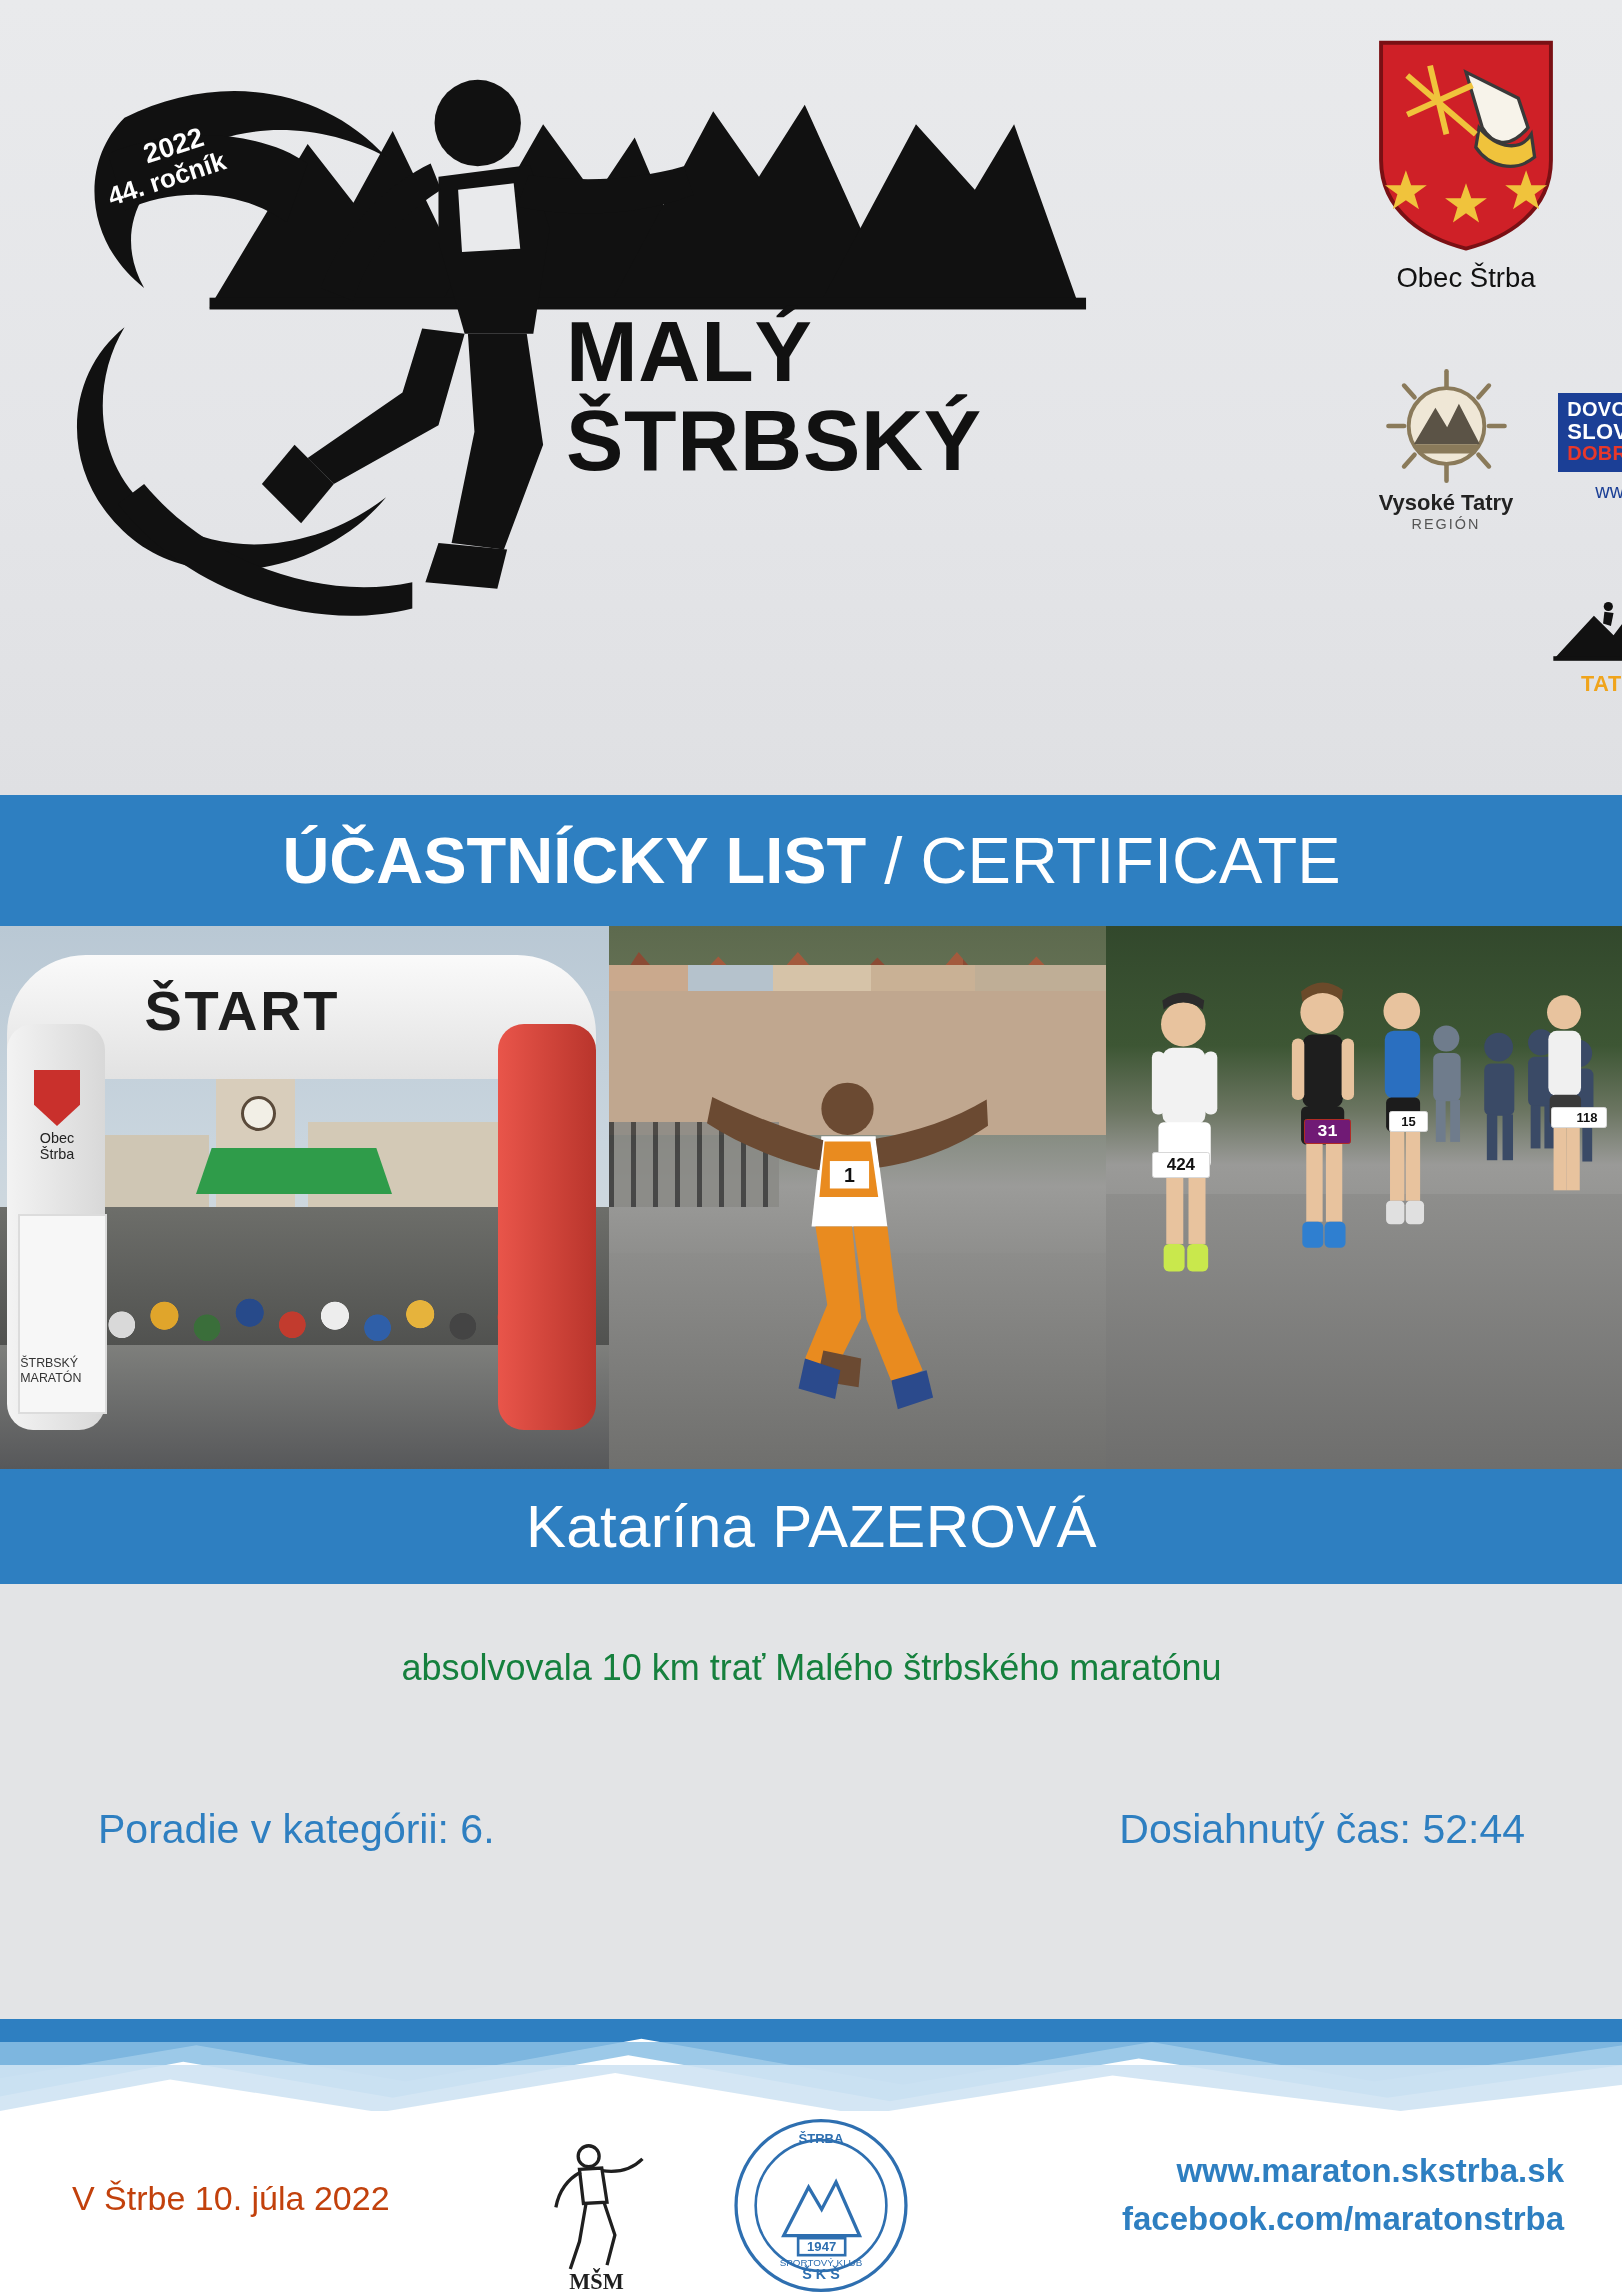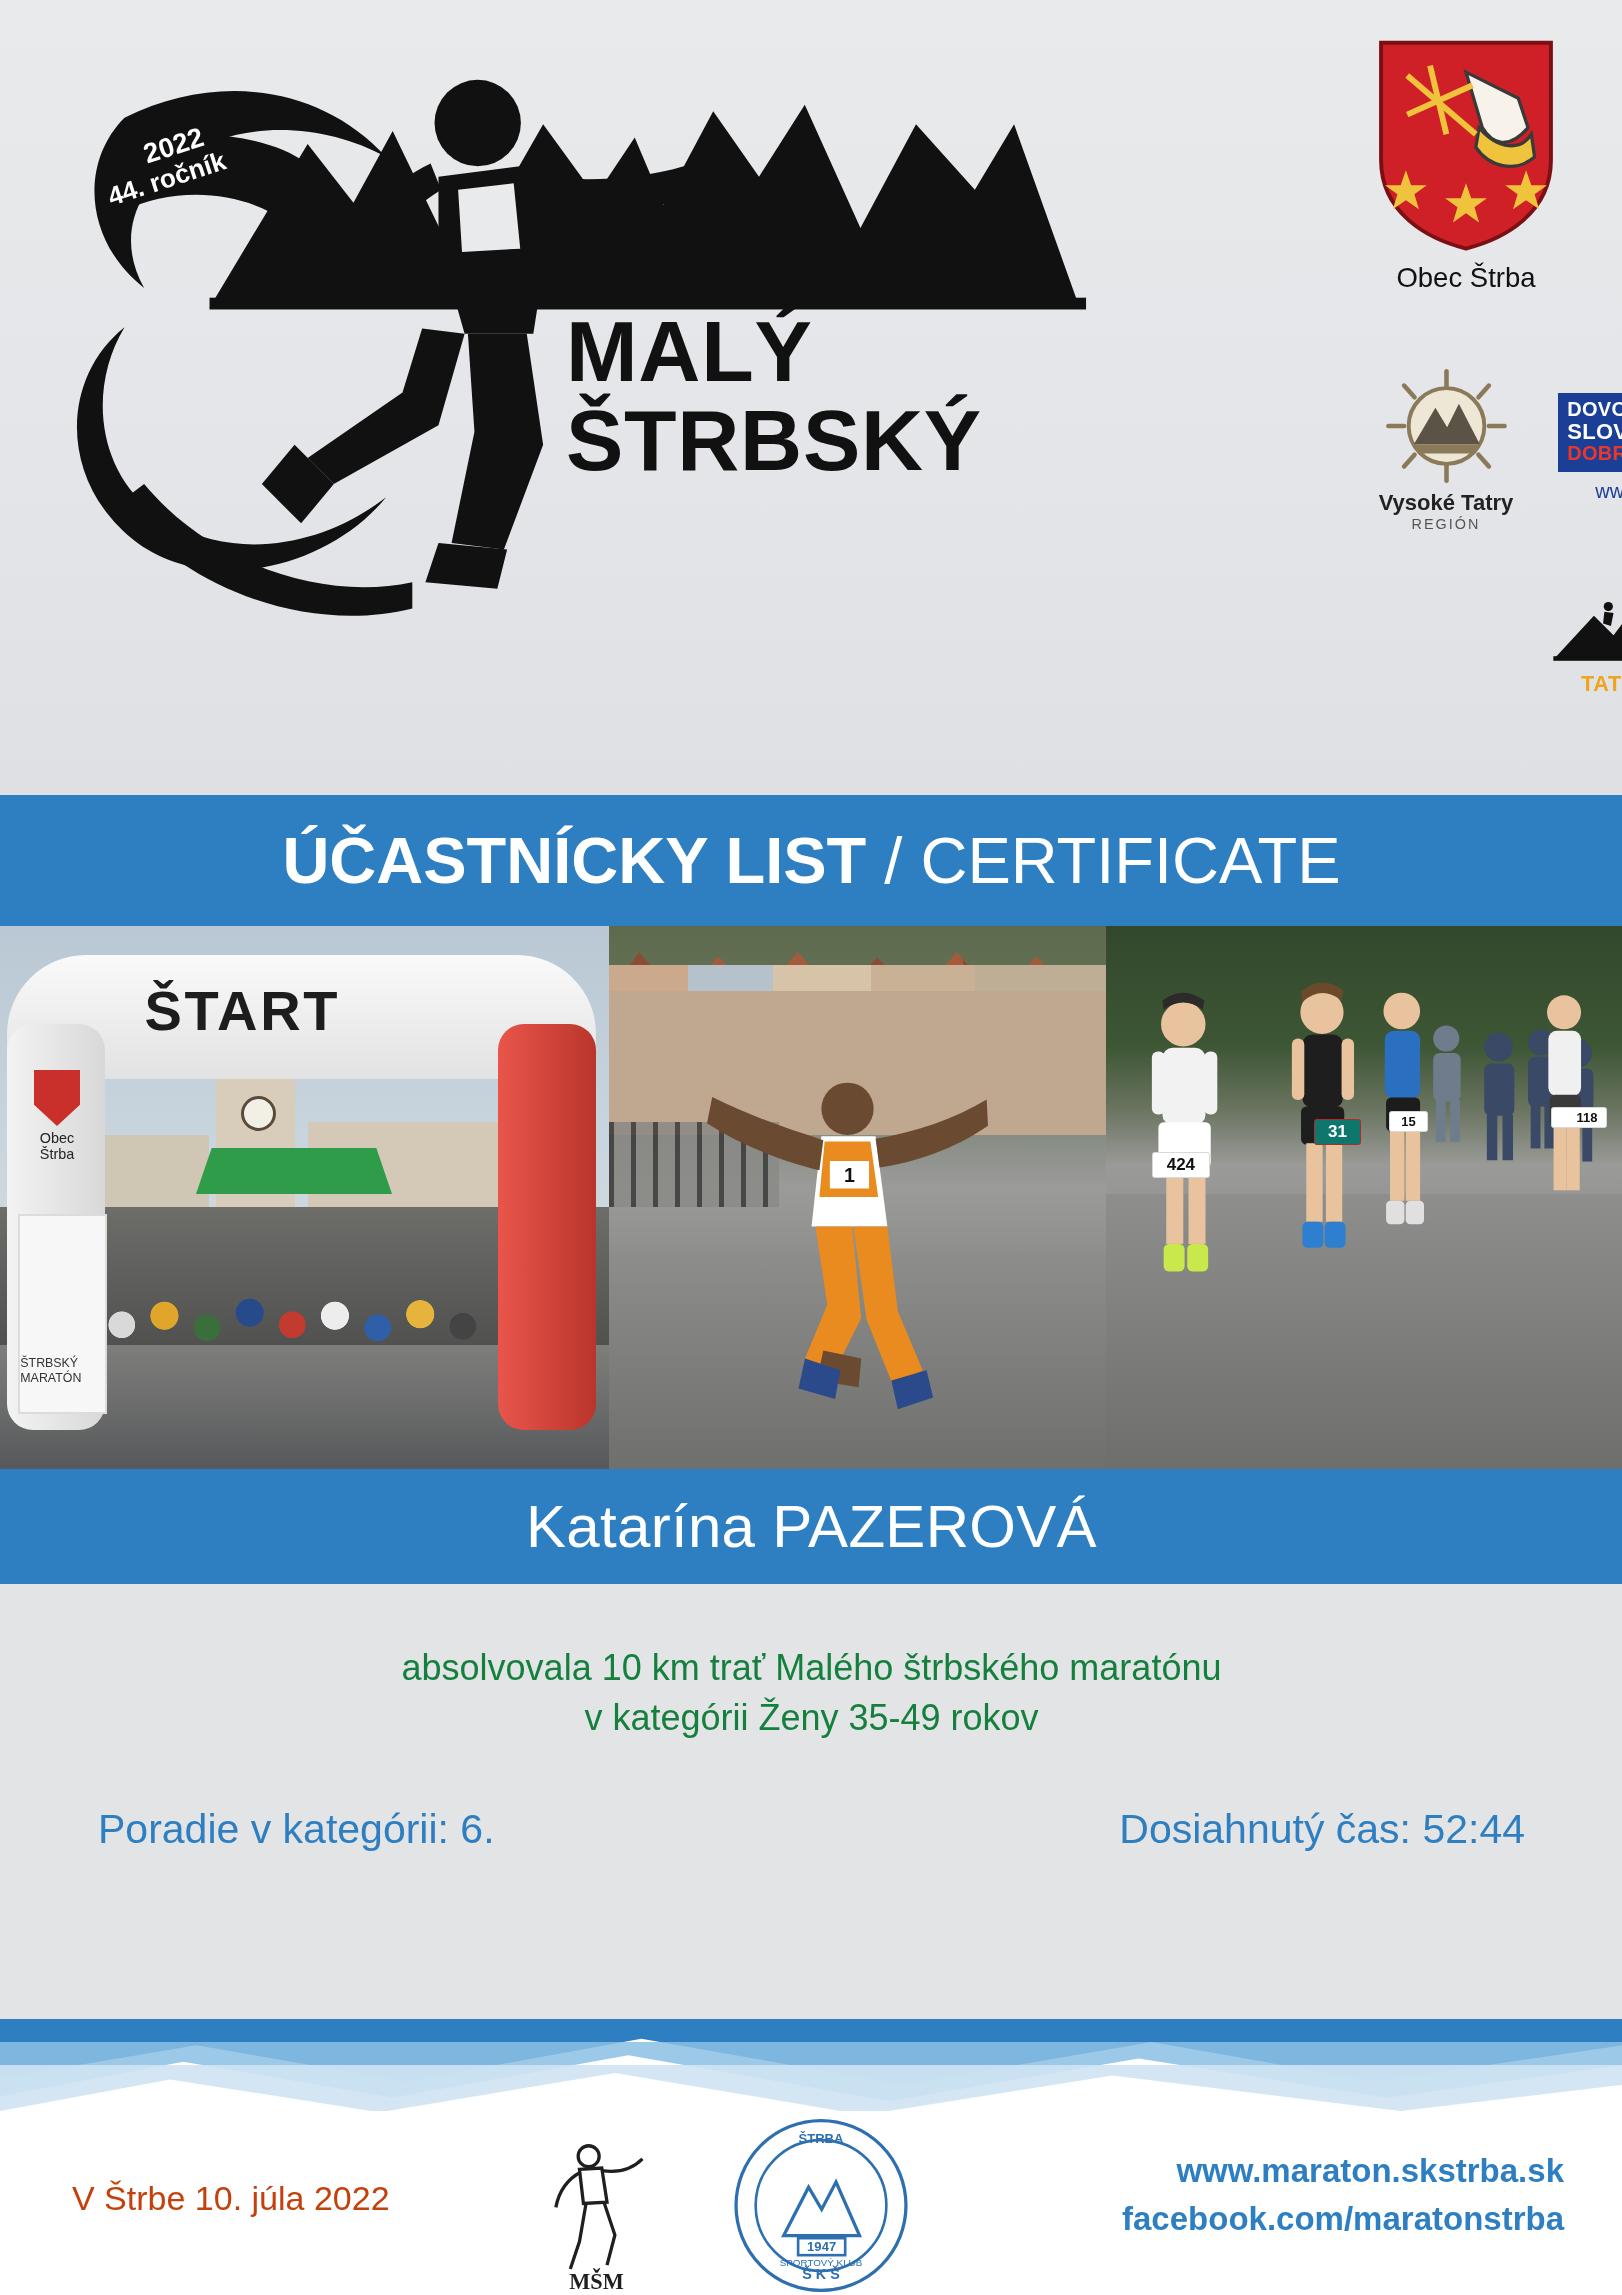--- a/index.html
+++ b/index.html
@@ -529,34 +529,33 @@
       <g>
         <circle cx="700" cy="132" r="26" fill="#e8c39e"></circle>
         <rect x="676" y="160" width="50" height="100" rx="13" fill="#f0f0f0"></rect>
         <rect x="678" y="258" width="48" height="48" rx="8" fill="#3a3a3a"></rect>
         <rect x="684" y="304" width="20" height="100" fill="#e8c39e"></rect>
         <rect x="704" y="304" width="20" height="100" fill="#e8c39e"></rect>
       </g>
     </svg>
 
     <div class="bibnum" style="left:46px; top:226px; width:48px;">424</div>
-    <div class="bibnum" style="left:208px; top:193px; width:37px; background:#0f766e; color:#fff; border-color:#b02b25;">31</div>
+    <div class="bibnum" style="left:198px; top:193px; width:37px; background:#701a75; color:#fff; border-color:#b02b25;font-family:Liberation Mono, monospace;">31</div>
     <div class="bibnum" style="left:283px; top:185px; width:29px; font-size:13px;">15</div>
     <div class="bibnum" style="left:445px; top:181px; width:30px; font-size:13px;padding-left:20px;">118</div>
   </div>
 </div>
 
 <div class="name-bar">
   <div class="nb-text">Katarína PAZEROVÁ</div>
 </div>
 
 <div class="body-area">
   <div class="desc">
     <div>absolvovala 10 km trať Malého štrbského maratónu</div>
-    <div>v kategórii Ženy 35-49 rokov</div>
   </div>
   <div class="results">
     <div>Poradie v kategórii: 6.</div>
     <div>Dosiahnutý čas: 52:44</div>
   </div>
 </div>
 
 <div class="footer">
   <svg class="wave" viewBox="0 0 2480 140" preserveAspectRatio="none">
     <path d="M0,0 L2480,0 L2480,40 L2100,95 L1760,35 L1380,100 L980,30 L620,95 L300,40 L0,90 Z" fill="#2e7fc1"></path>

